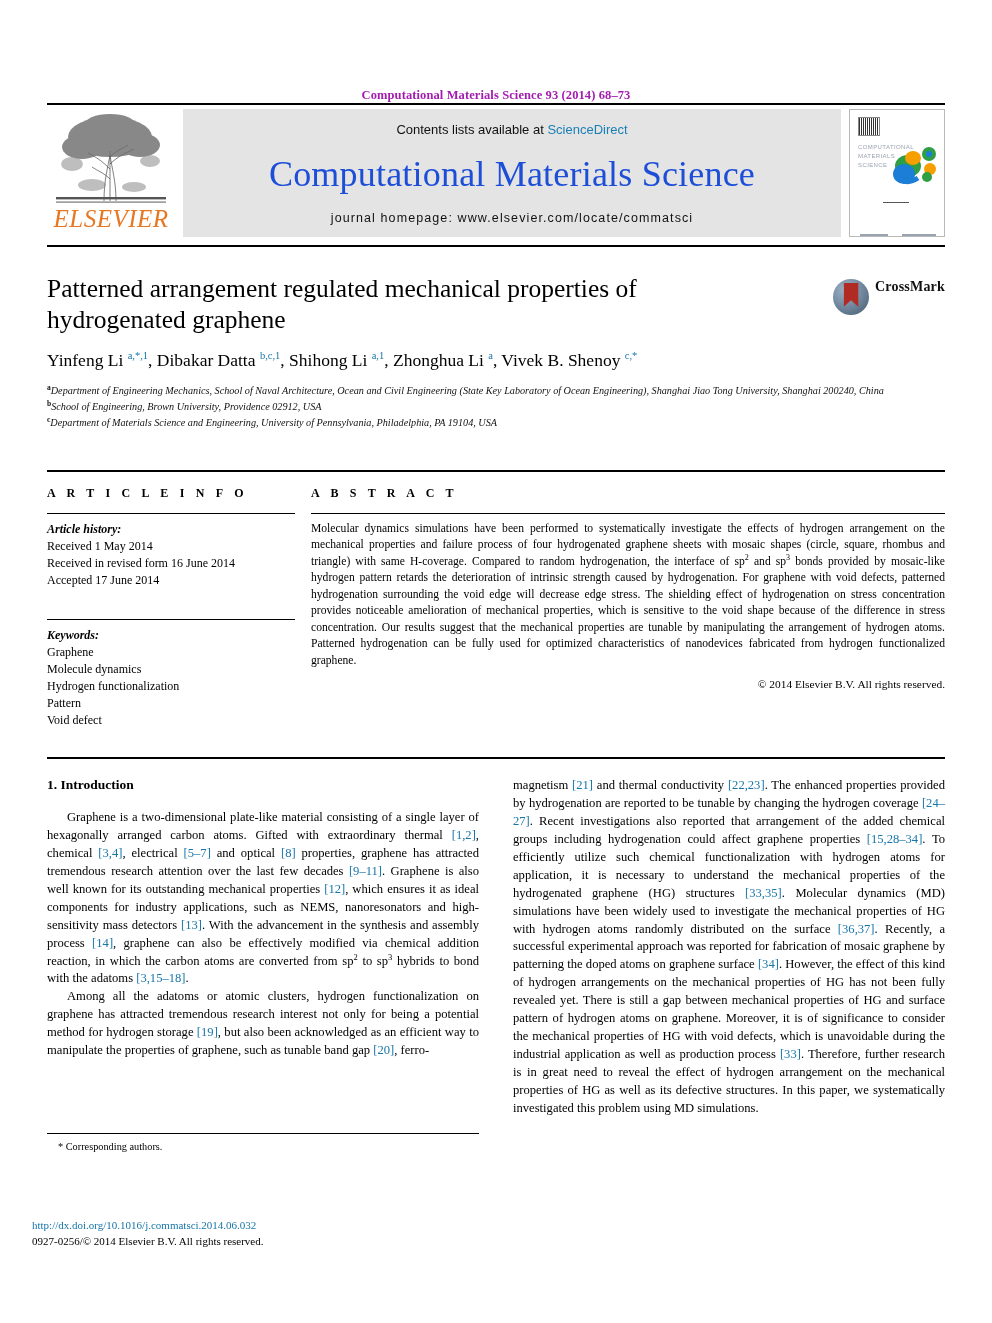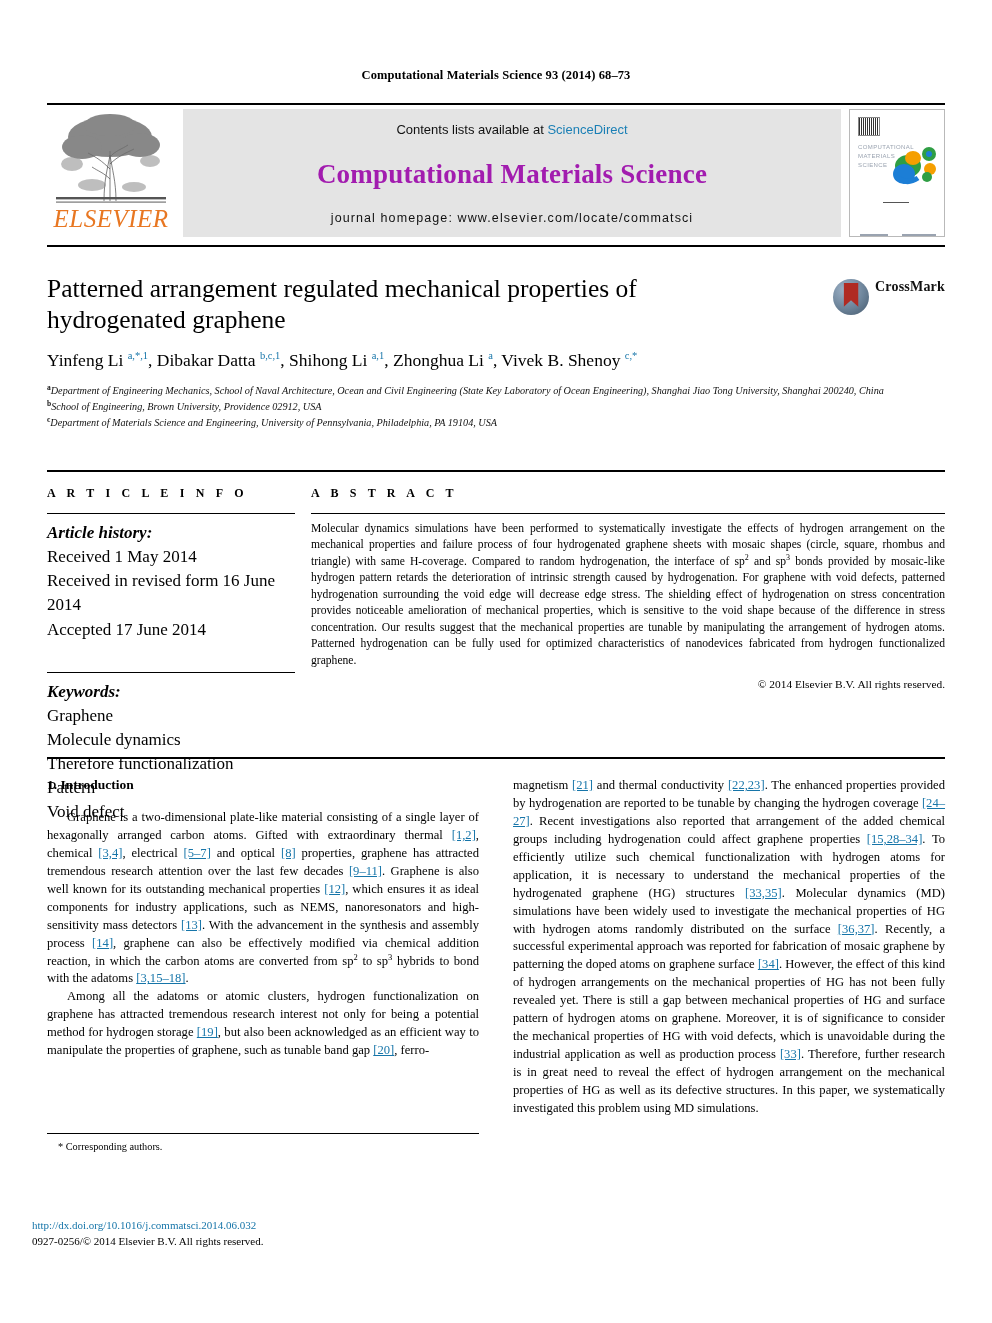--- a/index.html
+++ b/index.html
@@ -20,26 +20,26 @@
     left: 0; top: 0;
     width: 992px;
     height: 1323px;
     background: #fff;
   }
 
   
   .running-head {
     position: absolute;
     left: 0; right: 0;
-    top: 68px;
+    top: 88px;
     text-align: center;
     font-family: "Liberation Serif", serif;
     font-size: 12.5px;
     font-weight: bold;
-    color: #000000;
+    color: #a21caf;
     letter-spacing: 0.1px;
   }
 
   
   .masthead {
     position: absolute;
     left: 47px;
     top: 103px;
     width: 898px;
     border-top: 2px solid #000;
@@ -89,24 +89,23 @@
   .contents-line {
     font-family: "Liberation Sans", sans-serif;
     font-size: 13px;
     color: #111;
   }
   .contents-line .sd {
     color: #1a7fb5;
   }
   .journal-title {
     font-family: "Liberation Serif", serif;
-    font-size: 27px;
-    color: #a21caf;
+    font-size: 36px;
+    color: #1d4ed8;
     letter-spacing: 0.2px;
-    font-weight: bold;
   }
   .journal-home {
     font-family: "Liberation Sans", sans-serif;
     font-size: 12.5px;
     color: #111;
     letter-spacing: 1.1px;
   }
   .cover-thumb {
     flex: 0 0 96px;
     width: 96px;
@@ -262,21 +261,21 @@
     color: #000;
     margin-bottom: 12px;
   }
   .hr-thin {
     border: none;
     border-top: 1px solid #000;
     margin: 0 0 7px 0;
   }
   .info-block {
     font-family: "Liberation Serif", serif;
-    font-size: 17px;
+    font-size: 12px;
     line-height: 1.42;
     color: #000;
   }
   .info-block .ital {
     font-style: italic;
     font-weight: bold;
   }
   .kw-gap { height: 30px; }
   .abstract-body {
     font-family: "Liberation Serif", serif;
@@ -329,21 +328,20 @@
     hyphens: none;
   }
   .para.noindent { text-indent: 0; }
   .para sup {
     font-size: 8.5px;
     vertical-align: super;
     line-height: 0;
   }
   .ref {
     color: #1675a9;
-    text-decoration: underline;
   }
 
   
   .footnotes {
     position: absolute;
     left: 47px;
     top: 1133px;
     width: 432px;
     border-top: 1px solid #000;
     padding-top: 6px;
@@ -461,21 +459,21 @@
         <div>Received 1 May 2014</div>
         <div>Received in revised form 16 June 2014</div>
         <div>Accepted 17 June 2014</div>
       </div>
       <div class="kw-gap"></div>
       <hr class="hr-thin">
       <div class="info-block">
         <div class="ital">Keywords:</div>
         <div>Graphene</div>
         <div>Molecule dynamics</div>
-        <div>Therefore functionalization</div>
+        <div>Hydrogen functionalization</div>
         <div>Pattern</div>
         <div>Void defect</div>
       </div>
     </div>
 
     <div class="col-abstract">
       <div class="sec-head">A B S T R A C T</div>
       <hr class="hr-thin">
       <div class="abstract-body">Molecular dynamics simulations have been performed to systematically investigate the effects of hydrogen arrangement on the mechanical properties and failure process of four hydrogenated graphene sheets with mosaic shapes (circle, square, rhombus and triangle) with same H-coverage. Compared to random hydrogenation, the interface of sp<sup>2</sup> and sp<sup>3</sup> bonds provided by mosaic-like hydrogen pattern retards the deterioration of intrinsic strength caused by hydrogenation. For graphene with void defects, patterned hydrogenation surrounding the void edge will decrease edge stress. The shielding effect of hydrogenation on stress concentration provides noticeable amelioration of mechanical properties, which is sensitive to the void shape because of the difference in stress concentration. Our results suggest that the mechanical properties are tunable by manipulating the arrangement of hydrogen atoms. Patterned hydrogenation can be fully used for optimized characteristics of nanodevices fabricated from hydrogen functionalized graphene.</div>
       <div class="copyright">© 2014 Elsevier B.V. All rights reserved.</div>

